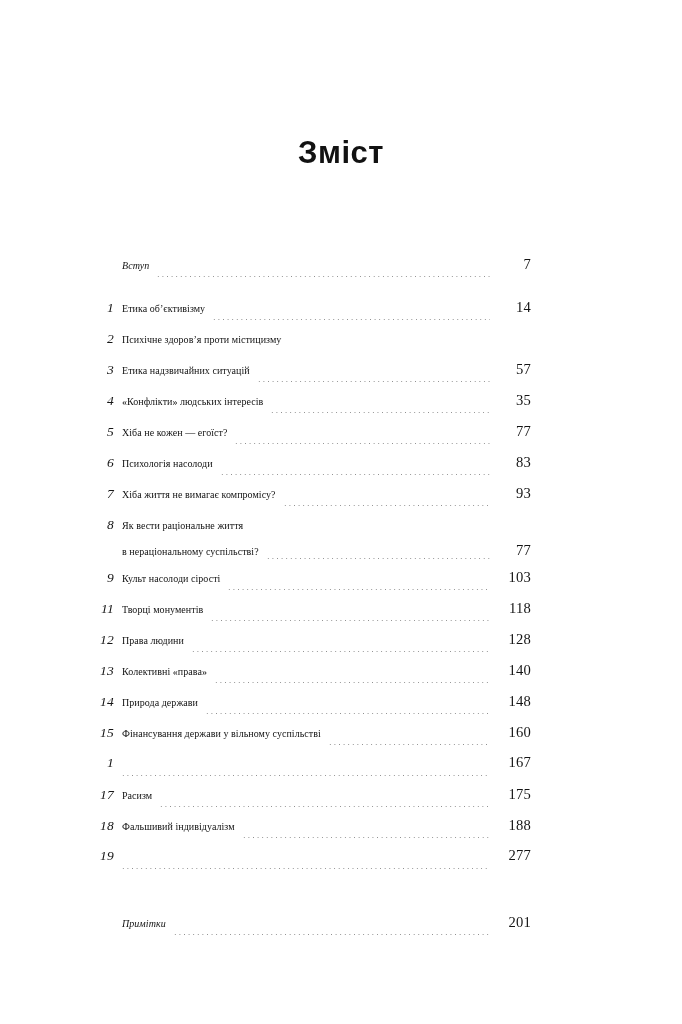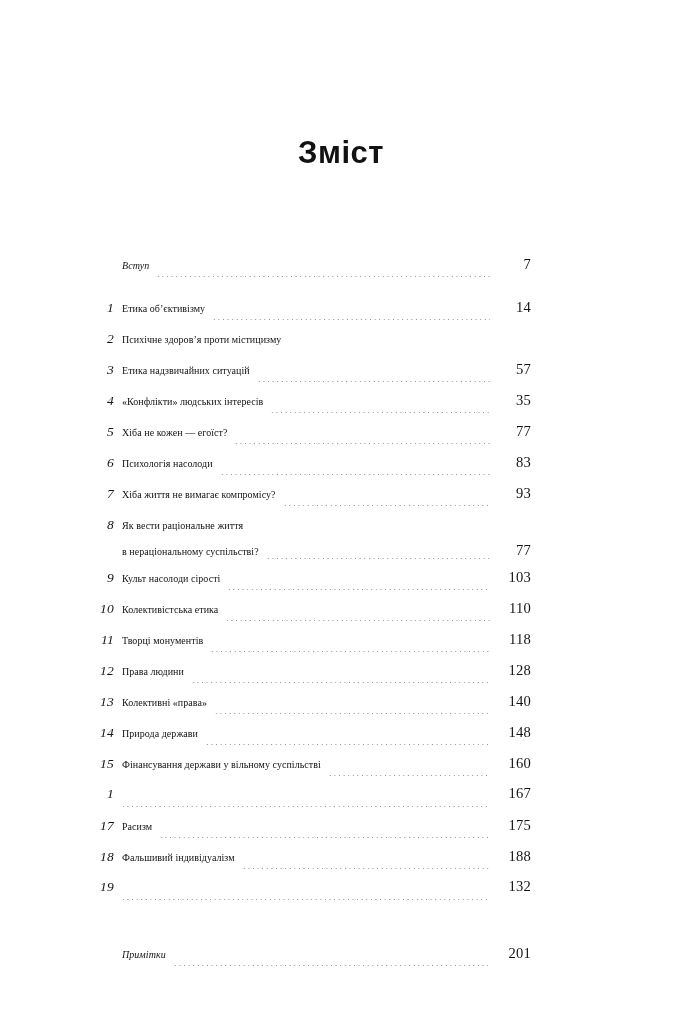--- a/index.html
+++ b/index.html
@@ -219,28 +219,20 @@
       <div class="toc-entry">
         <div class="entry-line">
           <div class="num">9</div>
           <div class="label-wrap"><span class="label">Культ насолоди сірості</span></div>
           <div class="leader"></div>
           <div class="pageno">103</div>
         </div>
       </div>
       <div class="toc-entry">
         <div class="entry-line">
-          <div class="num">10</div>
-          <div class="label-wrap"><span class="label">Колективістська етика</span></div>
-          <div class="leader"></div>
-          <div class="pageno">110</div>
-        </div>
-      </div>
-      <div class="toc-entry">
-        <div class="entry-line">
           <div class="num">11</div>
           <div class="label-wrap"><span class="label">Творці монументів</span></div>
           <div class="leader"></div>
           <div class="pageno">118</div>
         </div>
       </div>
       <div class="toc-entry">
         <div class="entry-line">
           <div class="num">12</div>
           <div class="label-wrap"><span class="label">Права людини</span></div>
@@ -292,21 +284,21 @@
           <div class="num">18</div>
           <div class="label-wrap"><span class="label">Фальшивий індивідуалізм</span></div>
           <div class="leader"></div>
           <div class="pageno">188</div>
         </div>
       </div>
       <div class="toc-entry">
         <div class="entry-line">
           <div class="num">19</div>
           <div class="leader"></div>
-          <div class="pageno">132</div>
+          <div class="pageno">277</div>
         </div>
       </div>
       <div class="toc-entry back-matter">
         <div class="entry-line">
           <div class="num"></div>
           <div class="label-wrap"><span class="label italic">Примітки</span></div>
           <div class="leader"></div>
           <div class="pageno">201</div>
         </div>
       </div>

